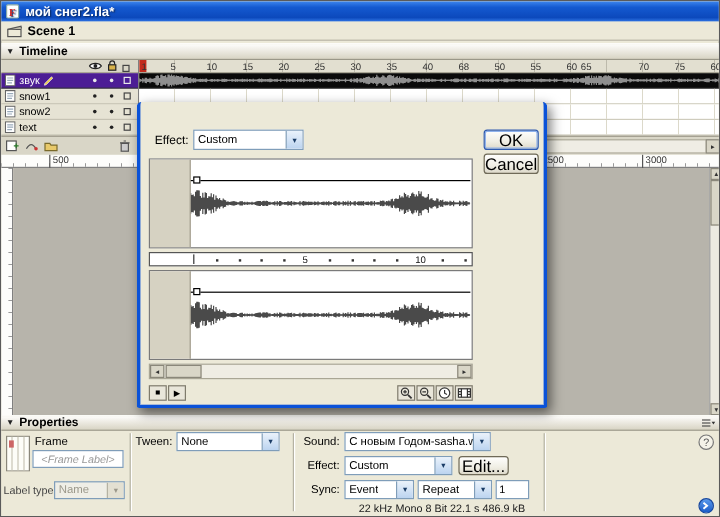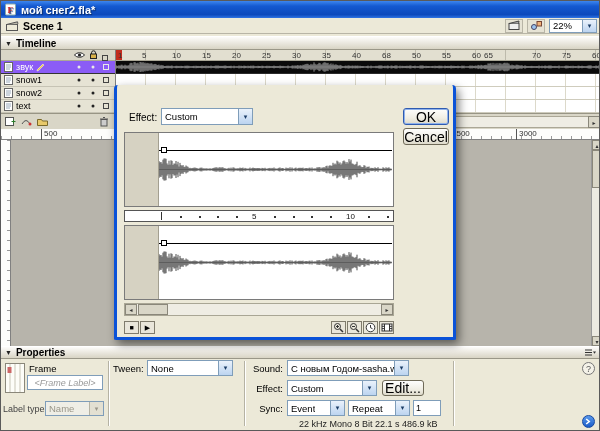--- a/index.html
+++ b/index.html
@@ -23,21 +23,21 @@
   background:linear-gradient(#FDFCFA,#D8D4C4);border-top:1px solid #fff;border-bottom:1px solid #9A9788;
   font-weight:bold;font-size:10px}
 .tri{font-size:7px;color:#222}
 
 .timeline{position:absolute;left:0;top:49px;width:600px;height:79px;background:#ECE9D8}
 .layers{position:absolute;left:0;top:0;width:115px;height:79px;background:#D9D6C7;border-right:1px solid #808080}
 .layers-head{position:relative;height:11px;border-bottom:1px solid #ABA796}
 .hicon{position:absolute;top:0}
 .layer-row{position:relative;height:13px;display:flex;align-items:center;gap:3px;padding-left:3px;
   background:#E6E3D4;border-bottom:1px solid #C6C3B4;font-size:9px}
-.layer-row.selected{background:#8b5cf6;color:#fff;border-bottom-color:#333}
+.layer-row.selected{background:#4c1d95;color:#fff;border-bottom-color:#333}
 .lcol{position:absolute;top:50%;transform:translate(-50%,-50%)}
 .dot{width:3px;height:3px;border-radius:50%;background:#222}
 .selected .dot{background:#E8E8E8}
 .osq{width:6px;height:6px;border:1px solid #444;background:transparent}
 .selected .osq{border-color:#E8E8E8}
 .layers-foot{position:absolute;left:0;bottom:0;width:115px;height:16px;border-top:1px solid #989585;
   display:flex;align-items:center;gap:4px;padding:0 3px;background:#D9D6C7}
 .frames{position:absolute;left:115px;top:0;width:485px;height:79px;background:#ECE9D8}
 .frame-ruler{position:relative;height:11px;background:#E2DFD0;border-bottom:1px solid #A9A695;overflow:hidden;
   background-image:repeating-linear-gradient(90deg,transparent 0 29px,#BDBAAB 29px 30px)}
@@ -132,38 +132,20 @@
   </div>
 
   <div class="scenebar">
     <span style="display:inline-flex">
       <svg width="14" height="12">
           <rect x="1.5" y="4.5" width="11" height="6" fill="#EDEAD8" stroke="#555"></rect>
           <path d="M1.5 4.5L12.5 1.8l.4 2.1" fill="#BDBAAB" stroke="#555"></path>
         </svg>
     </span>
     <span class="scenelbl">Scene 1</span>
-    <div class="scenebar-right">
-      <span class="iconbtn">
-        <svg width="13" height="11">
-            <rect x="1" y="3.5" width="10" height="6" fill="#EEE" stroke="#444"></rect>
-            <path d="M1 3.5L11 1l-.4 2.5" fill="#AAA" stroke="#444"></path>
-          </svg>
-      </span>
-      <span class="iconbtn">
-        <svg width="13" height="11">
-            <circle cx="4" cy="7" r="2.5" fill="#9CC3EE" stroke="#446"></circle>
-            <rect x="7" y="1.5" width="4.5" height="4.5" fill="#F0B27A" stroke="#743"></rect>
-          </svg>
-      </span>
-      <div class="combo" style="position:relative;width:48px;height:14px">
-        <span class="cval">22%</span>
-        <span class="carr">▾</span>
-      </div>
-    </div>
   </div>
 
   <div class="panel-header" style="top:35px">
     <span class="tri">▼</span>
     <span>Timeline</span>
   </div>
 
   <div class="timeline">
     <div class="layers">
       <div class="layers-head">
@@ -303,21 +285,21 @@
         <span class="sbtn" style="left:1px;top:2px">◂</span>
         <div class="tl-thumb"></div>
         <span class="sbtn" style="right:1px;top:2px">▸</span>
       </div>
     </div>
   </div>
 
   <div class="ruler-h">
       <span class="rlabel" style="left: 40px;">500</span>
       <span class="rlabel" style="left: 448px;">2500</span>
-      <span class="rlabel" style="left: 515px;">3000</span>
+      <span class="rlabel" style="left: 534px;">3000</span>
     </div>
   <div class="ruler-v"></div>
   <div class="stage"></div>
   <div class="vsb">
     <span class="sbtn" style="top:0">▴</span>
     <div class="vthumb"></div>
     <span class="sbtn" style="bottom:0">▾</span>
   </div>
 
   <div class="dialog">

